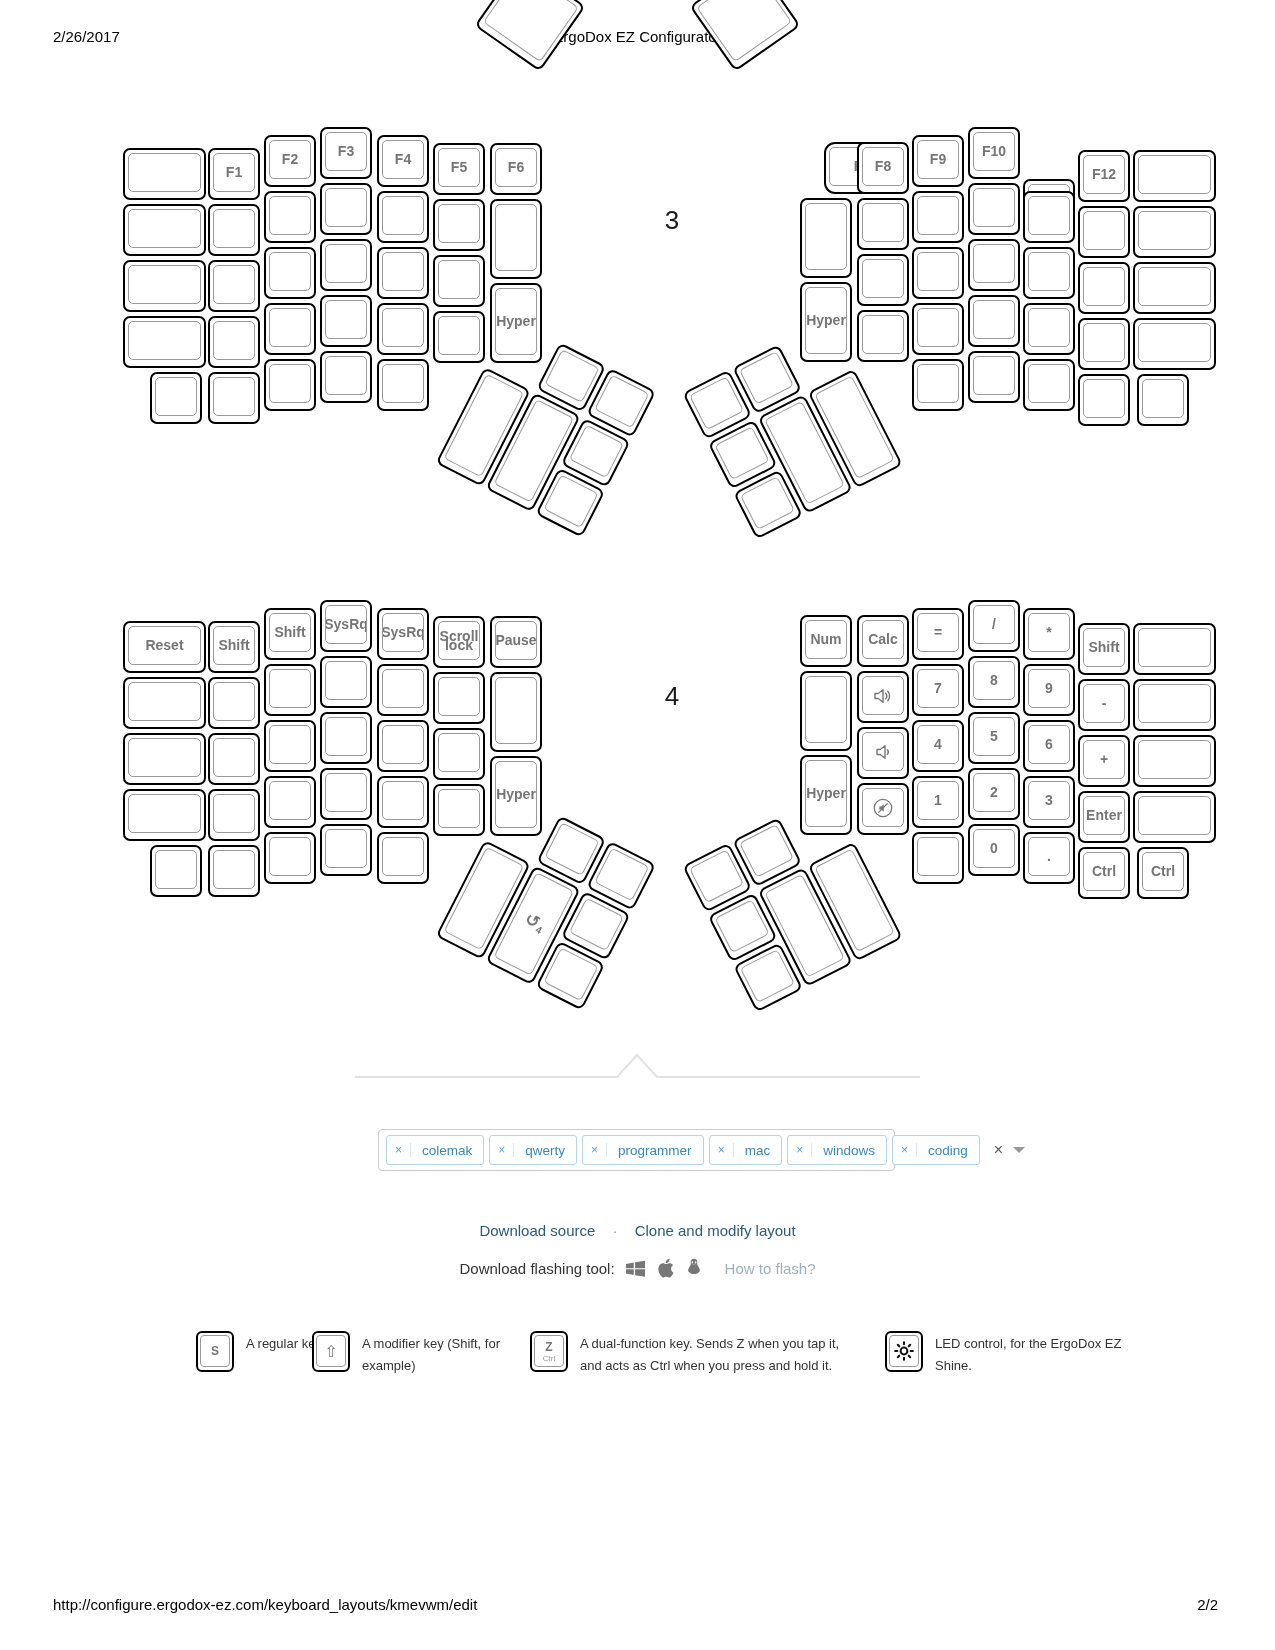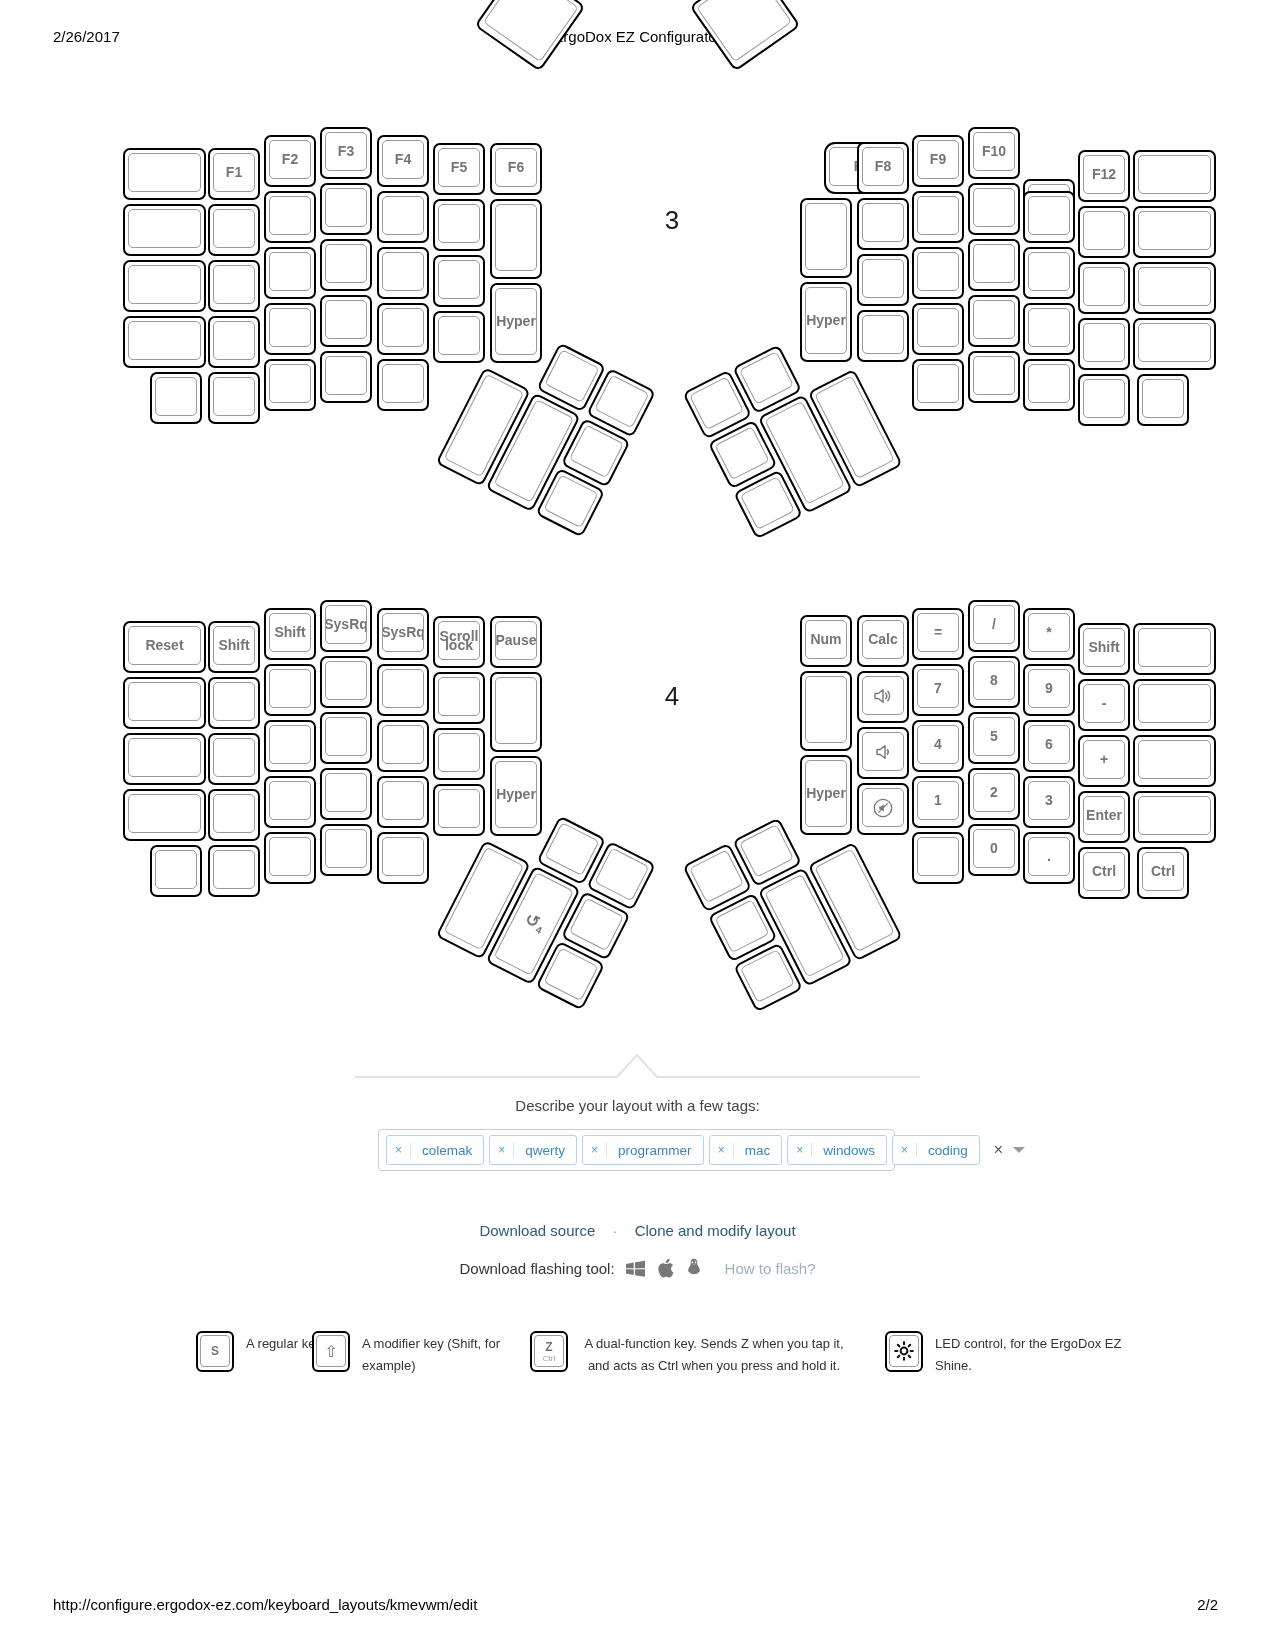--- a/index.html
+++ b/index.html
@@ -648,21 +648,20 @@
         <div class="key" style="left: 0px; top: 112px; width: 52px; height: 52px;">
           <div class="cap"></div>
         </div>
       </div>
     </div>
 
   <svg class="expander" width="565" height="32">
     <path d="M0 29 L262 29 L282 7 L302 29 L565 29" stroke="#e2e2e2" stroke-width="2" fill="none"></path>
   </svg>
 
-  <div class="tags-prompt">Describe your layout with a few tags:</div>
 
   <div class="tagbox">
     <span id="chips" style="display:inline-flex;align-items:center;">
         <span class="chip">
           <span class="x">×</span>
           <span class="lbl">colemak</span>
         </span>
         <span class="chip">
           <span class="x">×</span>
           <span class="lbl">qwerty</span>
@@ -731,21 +730,21 @@
       </span>
     <span class="ltext" style="width:178px;">A modifier key (Shift, for example)</span>
   </div>
   <div class="legend-item" style="left:530px;top:1331px;">
     <span class="lkey">
       <span class="lcap">
           <span>Z</span>
         <span class="sub">Ctrl</span>
         </span>
       </span>
-    <span class="ltext" style="width:268px;text-align:center;">A dual-function key. Sends Z when you tap it, and acts as Ctrl when you press and hold it.</span>
+    <span class="ltext" style="width:268px;">A dual-function key. Sends Z when you tap it, and acts as Ctrl when you press and hold it.</span>
   </div>
   <div class="legend-item" style="left:885px;top:1331px;">
     <span class="lkey">
       <span class="lcap" id="led-cap">
           <svg width="24" height="24" viewBox="0 0 24 24">
             <circle cx="12" cy="12" r="3.4" fill="none" stroke="#111" stroke-width="2"></circle>
             <g stroke="#111" stroke-width="2.1" stroke-linecap="round">
               <path d="M12 3.2v2.1M12 18.7v2.1M3.2 12h2.1M18.7 12h2.1M5.8 5.8l1.5 1.5M16.7 16.7l1.5 1.5M18.2 5.8l-1.5 1.5M7.3 16.7l-1.5 1.5"></path>
             </g>
           </svg>

